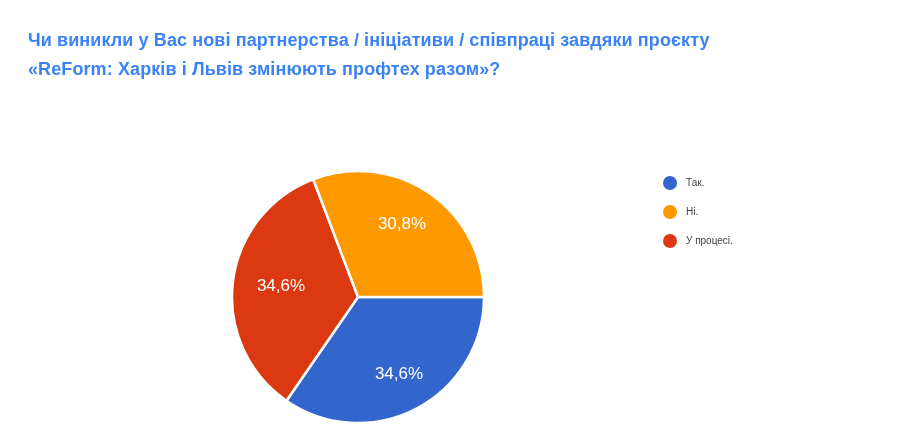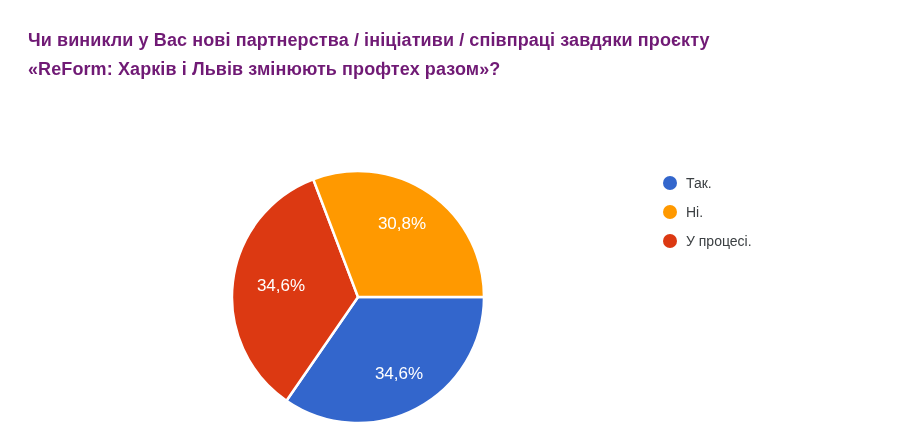--- a/index.html
+++ b/index.html
@@ -24,21 +24,21 @@
     height: 425px;
   }
 
   #chart-title {
     position: absolute;
     left: 28px;
     top: 26px;
     width: 740px;
     font-size: 18px;
     font-weight: bold;
-    color: #701a75;
+    color: #3b82f6;
     line-height: 29px;
     letter-spacing: 0.1px;
     white-space: pre-line;
   }
 
   #pie-area {
     position: absolute;
     left: 0px;
     top: 0px;
     width: 660px;
@@ -74,21 +74,21 @@
 
   .legend-swatch {
     width: 14px;
     height: 14px;
     border-radius: 50%;
     flex: 0 0 14px;
     margin-right: 9px;
   }
 
   .legend-label {
-    font-size: 14px;
+    font-size: 10px;
     color: #3c4043;
     line-height: 16px;
     white-space: nowrap;
   }
 </style>
 </head>
 <body>
 
 <div id="chart-root">
 

